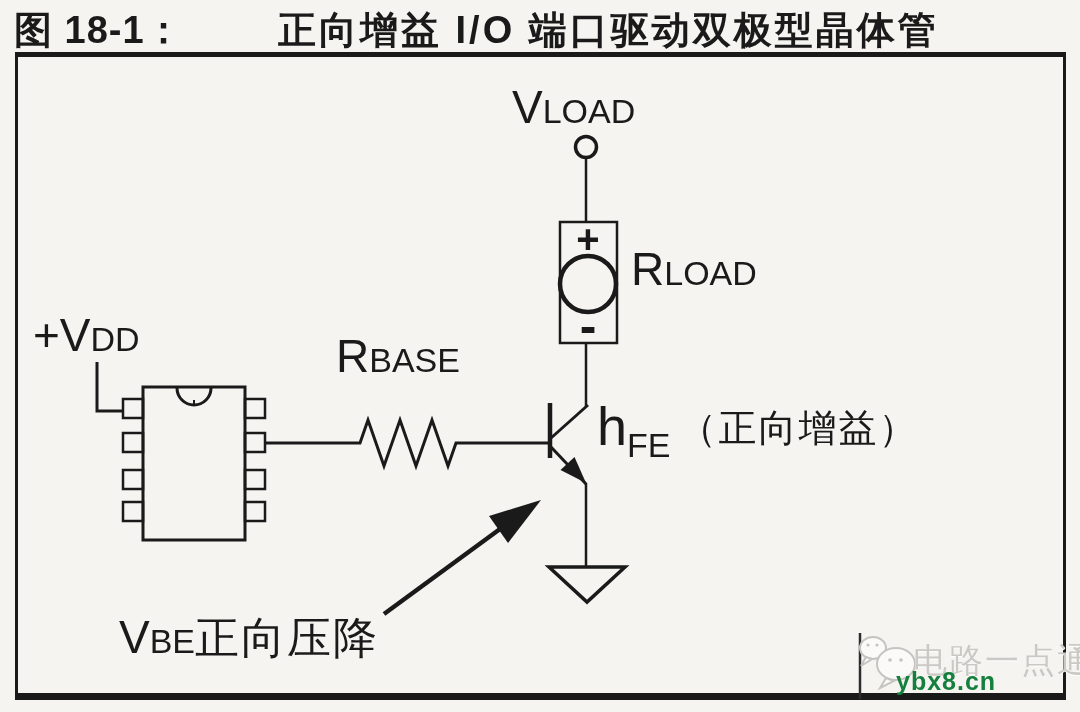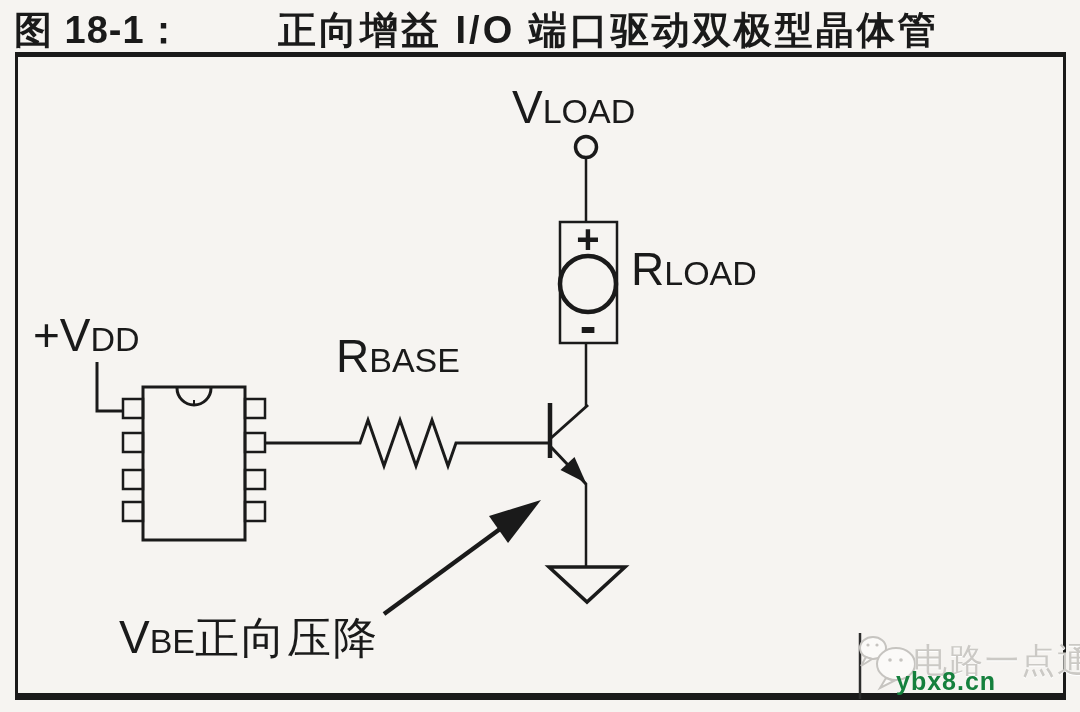--- a/index.html
+++ b/index.html
@@ -148,20 +148,23 @@
   </div>
 
   <div class="lbl" style="left:336px;top:333px;">
     <span class="main">R</span><span class="sub">BASE</span>
   </div>
 
   <div class="lbl" style="left:33px;top:312px;">
     <span class="main">+V</span><span class="sub">DD</span>
   </div>
 
+  <div class="lbl hfe-wrap" style="left:597px;top:399px;">
+    <span class="main">h</span><span class="sub">FE</span><span class="cjk-note">（正向增益）</span>
+  </div>
 
   <div class="lbl vbe-wrap" style="left:119px;top:614px;">
     <span class="main">V</span><span class="sub">BE</span><span class="cjk-note">正向压降</span>
   </div>
 
   <div class="wm-brand">电路一点通</div>
   <div class="wm-site">ybx8.cn</div>
 
 </div>
 

